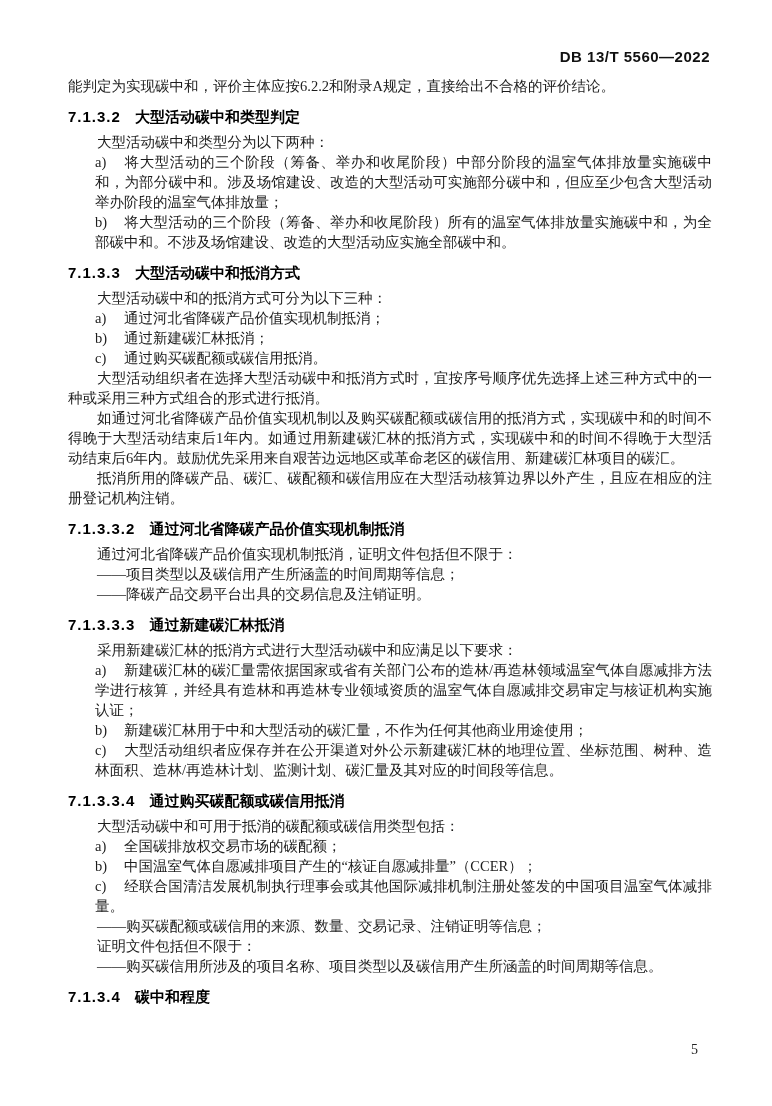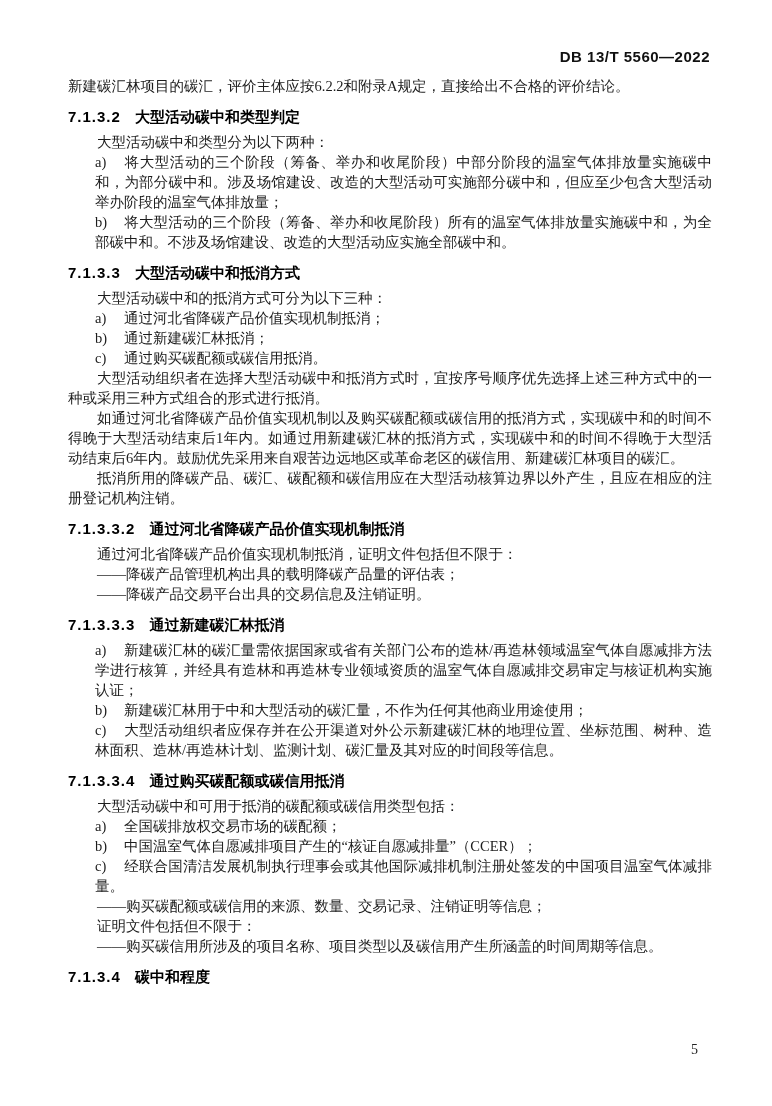--- a/index.html
+++ b/index.html
@@ -73,42 +73,43 @@
     color: #222;
   }
 </style>
 </head>
 <body>
 
 <div class="page">
   <div class="doc-header">DB 13/T 5560—2022</div>
 
   <div class="content">
-      <p class="para">新建碳汇林项目的碳汇，评价主体应按6.2.2和附录A规定，直接给出不合格的评价结论。</p>
+      <p class="para">能判定为实现碳中和，评价主体应按6.2.2和附录A规定，直接给出不合格的评价结论。</p>
       <div class="heading"><span class="h-num">7.1.3.2</span><span class="h-title">大型活动碳中和类型判定</span></div>
       <p class="para indent">大型活动碳中和类型分为以下两种：</p>
       <div class="list">
         <div class="list-item"><span class="li-label">a)</span><span class="li-text">将大型活动的三个阶段（筹备、举办和收尾阶段）中部分阶段的温室气体排放量实施碳中和，为部分碳中和。涉及场馆建设、改造的大型活动可实施部分碳中和，但应至少包含大型活动举办阶段的温室气体排放量；</span></div>
         <div class="list-item"><span class="li-label">b)</span><span class="li-text">将大型活动的三个阶段（筹备、举办和收尾阶段）所有的温室气体排放量实施碳中和，为全部碳中和。不涉及场馆建设、改造的大型活动应实施全部碳中和。</span></div>
       </div>
       <div class="heading"><span class="h-num">7.1.3.3</span><span class="h-title">大型活动碳中和抵消方式</span></div>
       <p class="para indent">大型活动碳中和的抵消方式可分为以下三种：</p>
       <div class="list">
         <div class="list-item"><span class="li-label">a)</span><span class="li-text">通过河北省降碳产品价值实现机制抵消；</span></div>
         <div class="list-item"><span class="li-label">b)</span><span class="li-text">通过新建碳汇林抵消；</span></div>
         <div class="list-item"><span class="li-label">c)</span><span class="li-text">通过购买碳配额或碳信用抵消。</span></div>
       </div>
       <p class="para indent">大型活动组织者在选择大型活动碳中和抵消方式时，宜按序号顺序优先选择上述三种方式中的一种或采用三种方式组合的形式进行抵消。</p>
       <p class="para indent">如通过河北省降碳产品价值实现机制以及购买碳配额或碳信用的抵消方式，实现碳中和的时间不得晚于大型活动结束后1年内。如通过用新建碳汇林的抵消方式，实现碳中和的时间不得晚于大型活动结束后6年内。鼓励优先采用来自艰苦边远地区或革命老区的碳信用、新建碳汇林项目的碳汇。</p>
       <p class="para indent">抵消所用的降碳产品、碳汇、碳配额和碳信用应在大型活动核算边界以外产生，且应在相应的注册登记机构注销。</p>
       <div class="heading"><span class="h-num">7.1.3.3.2</span><span class="h-title">通过河北省降碳产品价值实现机制抵消</span></div>
       <p class="para indent">通过河北省降碳产品价值实现机制抵消，证明文件包括但不限于：</p>
-      <p class="para indent">——降碳产品管理机构出具的载明降碳产品量的评估表；</p>
+      <p class="para indent">——项目类型以及碳信用产生所涵盖的时间周期等信息；</p>
       <p class="para indent">——降碳产品交易平台出具的交易信息及注销证明。</p>
       <div class="heading"><span class="h-num">7.1.3.3.3</span><span class="h-title">通过新建碳汇林抵消</span></div>
+      <p class="para indent">采用新建碳汇林的抵消方式进行大型活动碳中和应满足以下要求：</p>
       <div class="list">
         <div class="list-item"><span class="li-label">a)</span><span class="li-text">新建碳汇林的碳汇量需依据国家或省有关部门公布的造林/再造林领域温室气体自愿减排方法学进行核算，并经具有造林和再造林专业领域资质的温室气体自愿减排交易审定与核证机构实施认证；</span></div>
         <div class="list-item"><span class="li-label">b)</span><span class="li-text">新建碳汇林用于中和大型活动的碳汇量，不作为任何其他商业用途使用；</span></div>
         <div class="list-item"><span class="li-label">c)</span><span class="li-text">大型活动组织者应保存并在公开渠道对外公示新建碳汇林的地理位置、坐标范围、树种、造林面积、造林/再造林计划、监测计划、碳汇量及其对应的时间段等信息。</span></div>
       </div>
       <div class="heading"><span class="h-num">7.1.3.3.4</span><span class="h-title">通过购买碳配额或碳信用抵消</span></div>
       <p class="para indent">大型活动碳中和可用于抵消的碳配额或碳信用类型包括：</p>
       <div class="list">
         <div class="list-item"><span class="li-label">a)</span><span class="li-text">全国碳排放权交易市场的碳配额；</span></div>
         <div class="list-item"><span class="li-label">b)</span><span class="li-text">中国温室气体自愿减排项目产生的“核证自愿减排量”（CCER）；</span></div>

